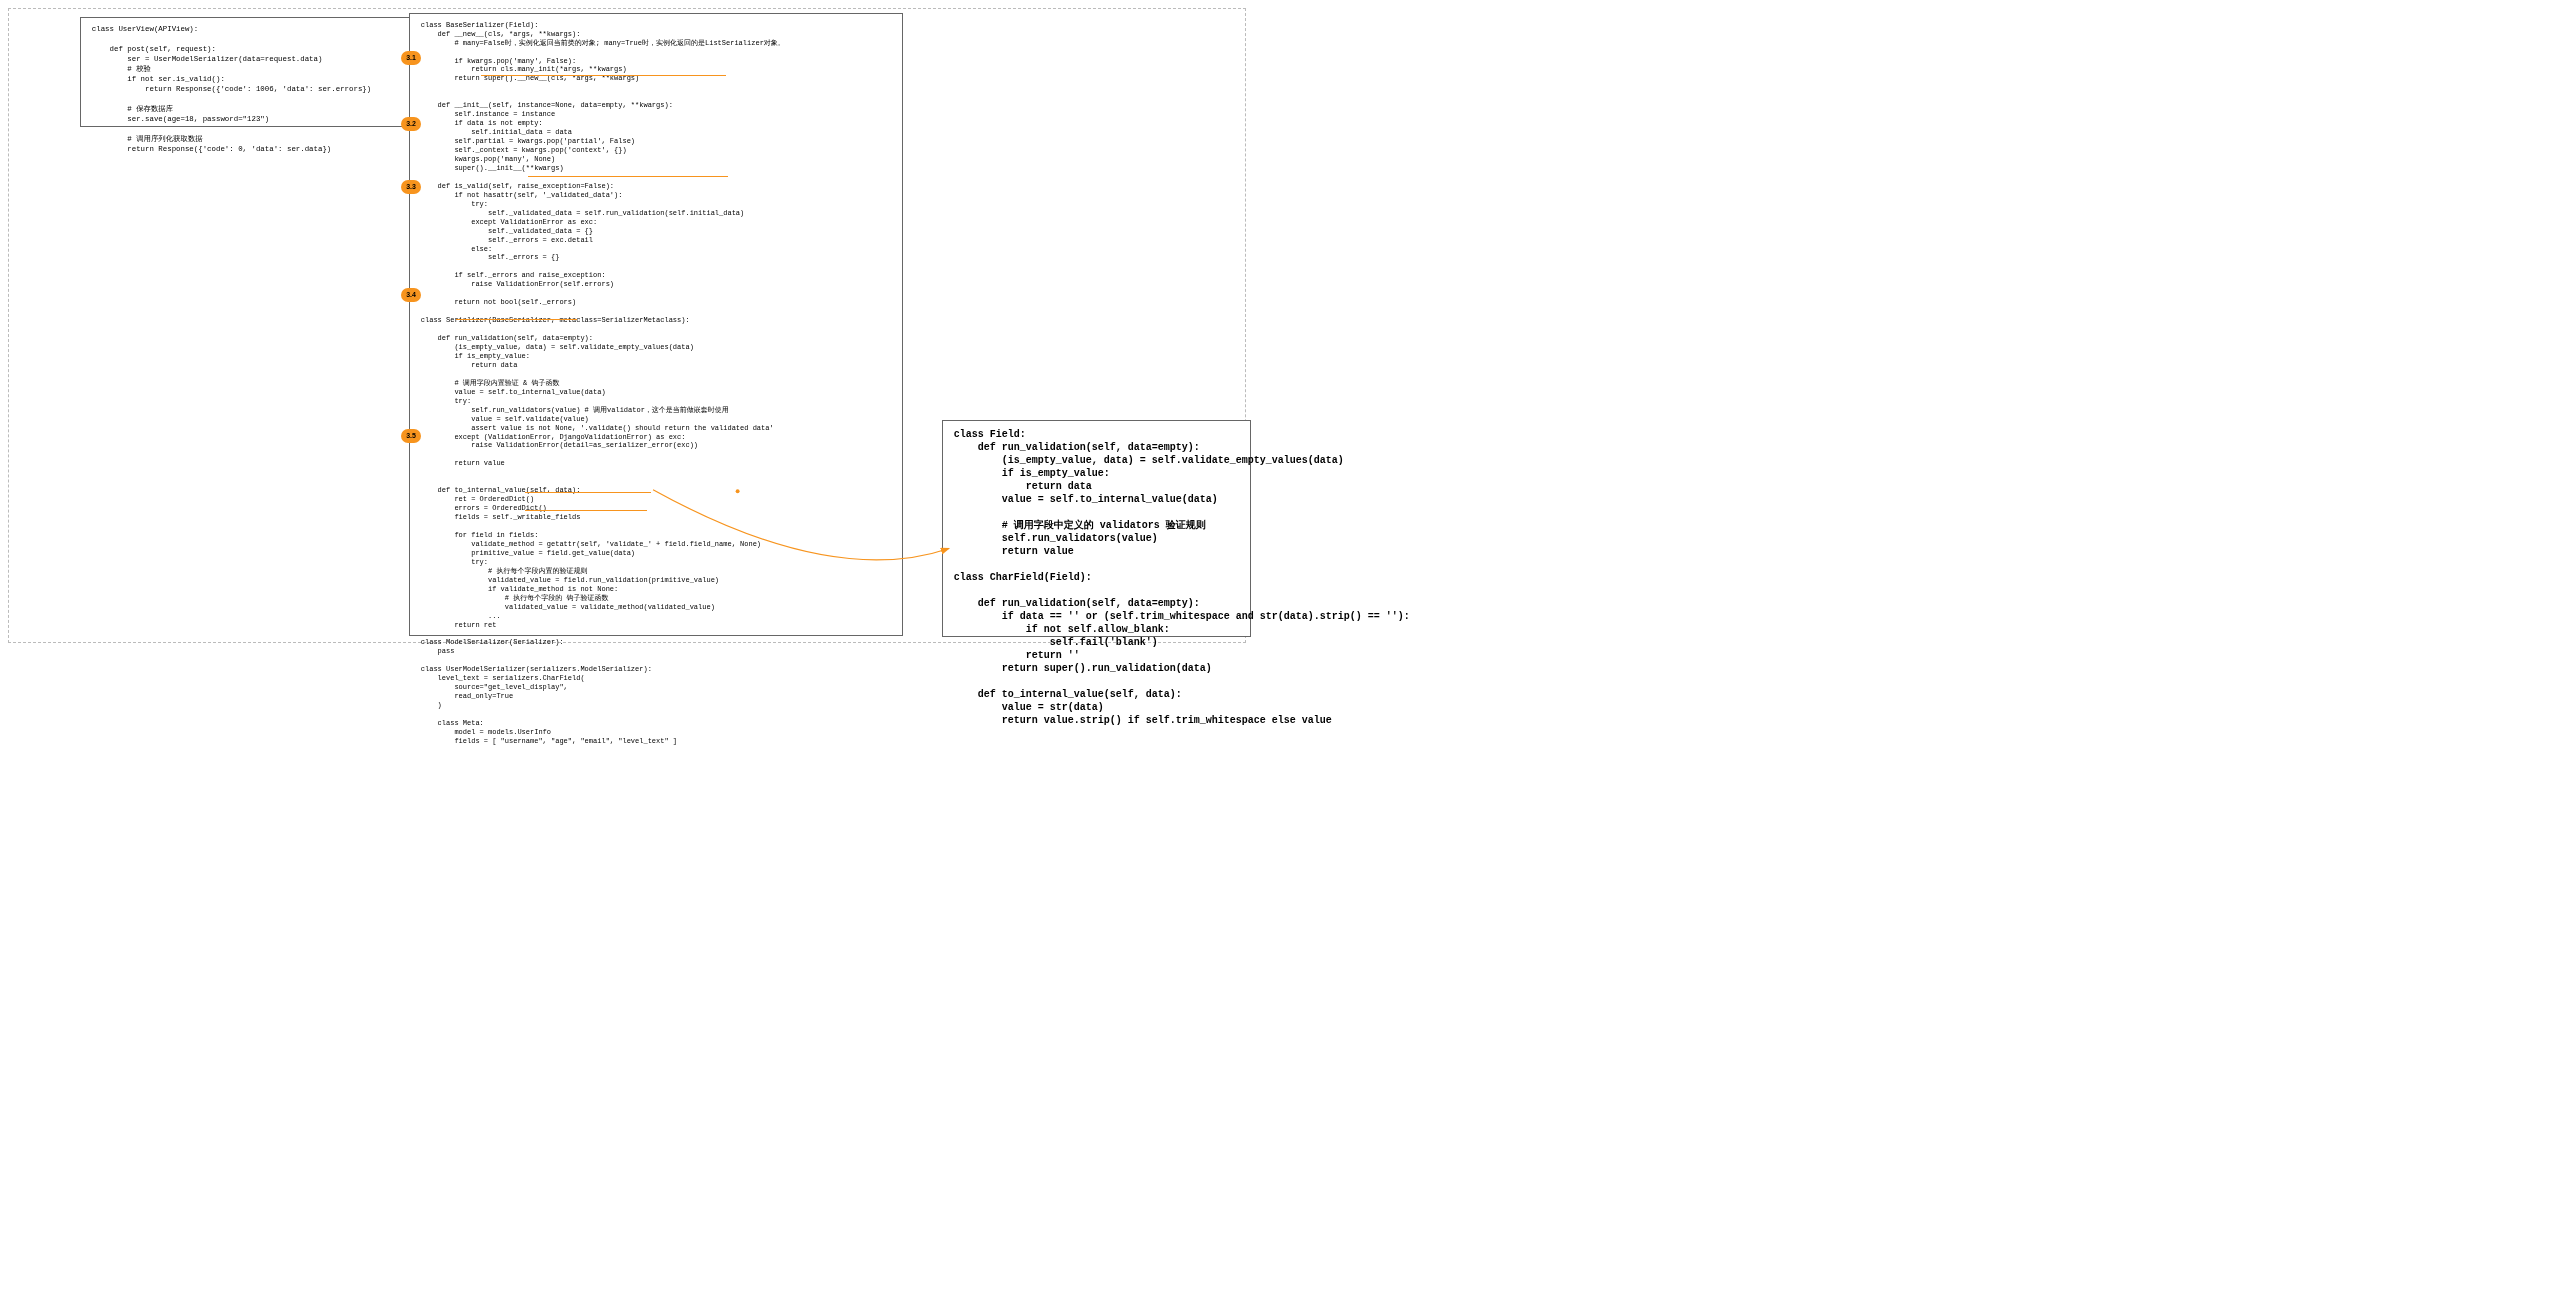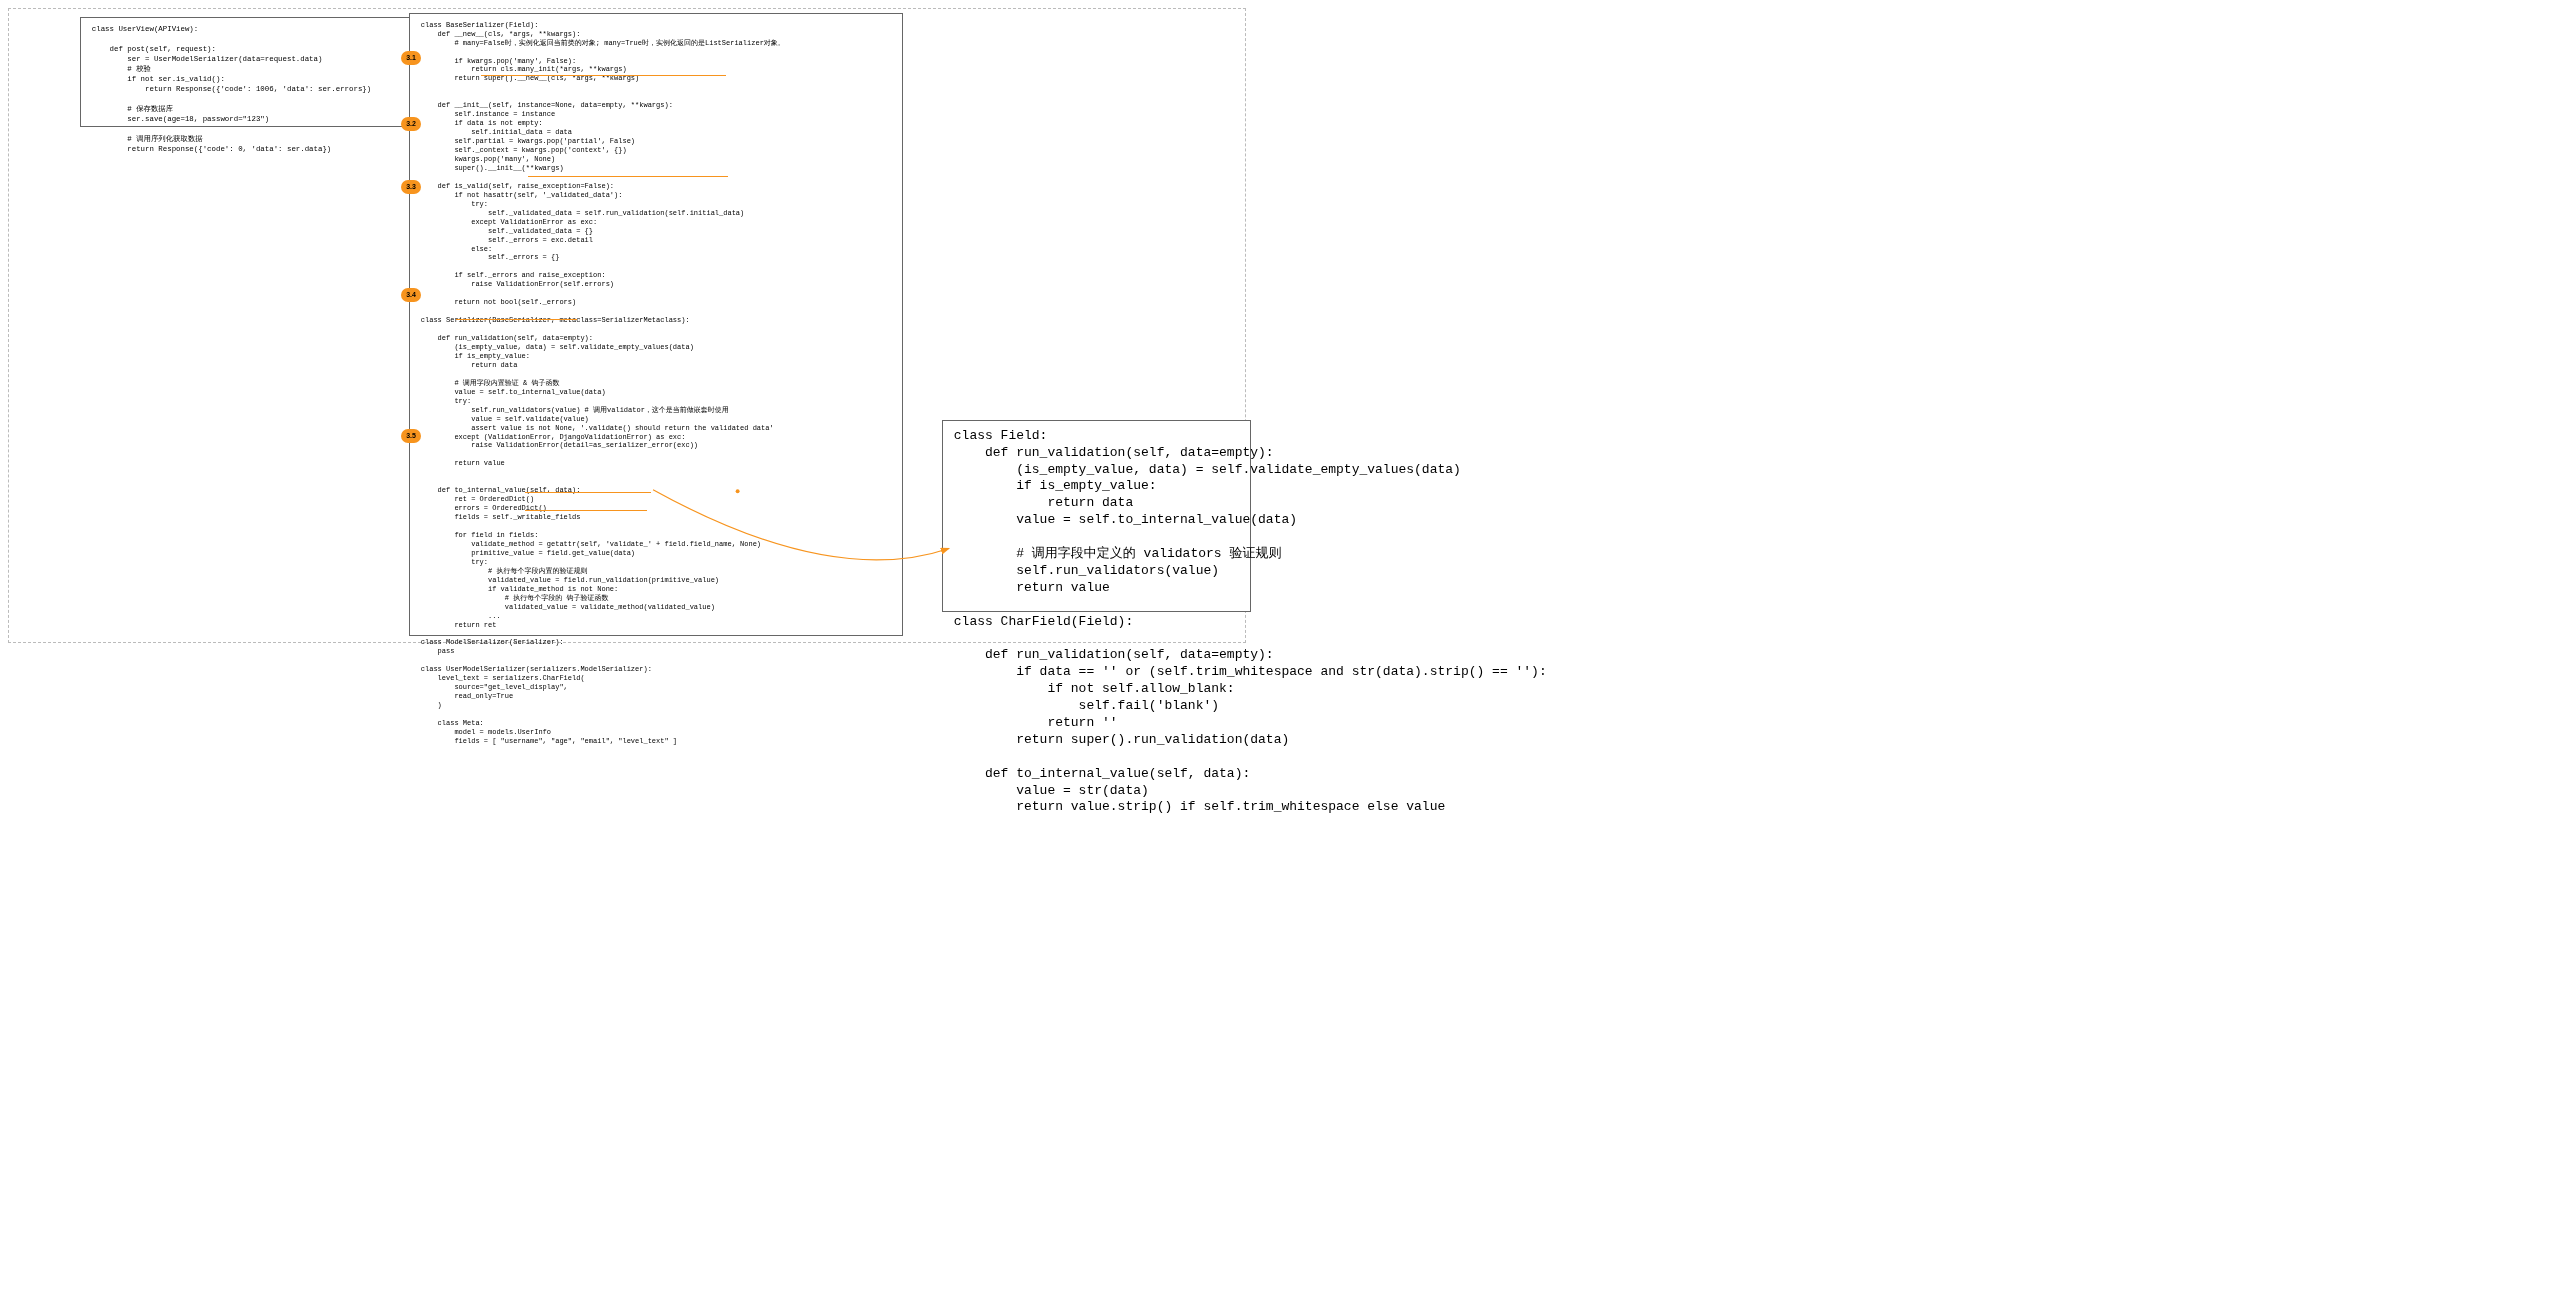--- a/index.html
+++ b/index.html
@@ -49,23 +49,24 @@
       left: 376px;
       width: 494px;
       height: 623px;
       font-size: 7px;
       line-height: 1.28;
     }
     .box-right {
       top: 411px;
       left: 909px;
       width: 309px;
-      height: 192px;
-      font-size: 13px;
+      height: 217px;
+      font-size: 10px;
       line-height: 1.3;
+      font-weight: bold;
     }
     .badge {
       position: absolute;
       width: 20.4px;
       height: 14px;
       background: #f7941e;
       border-radius: 7.8px;
       color: #000;
       font-size: 7px;
       font-weight: bold;

